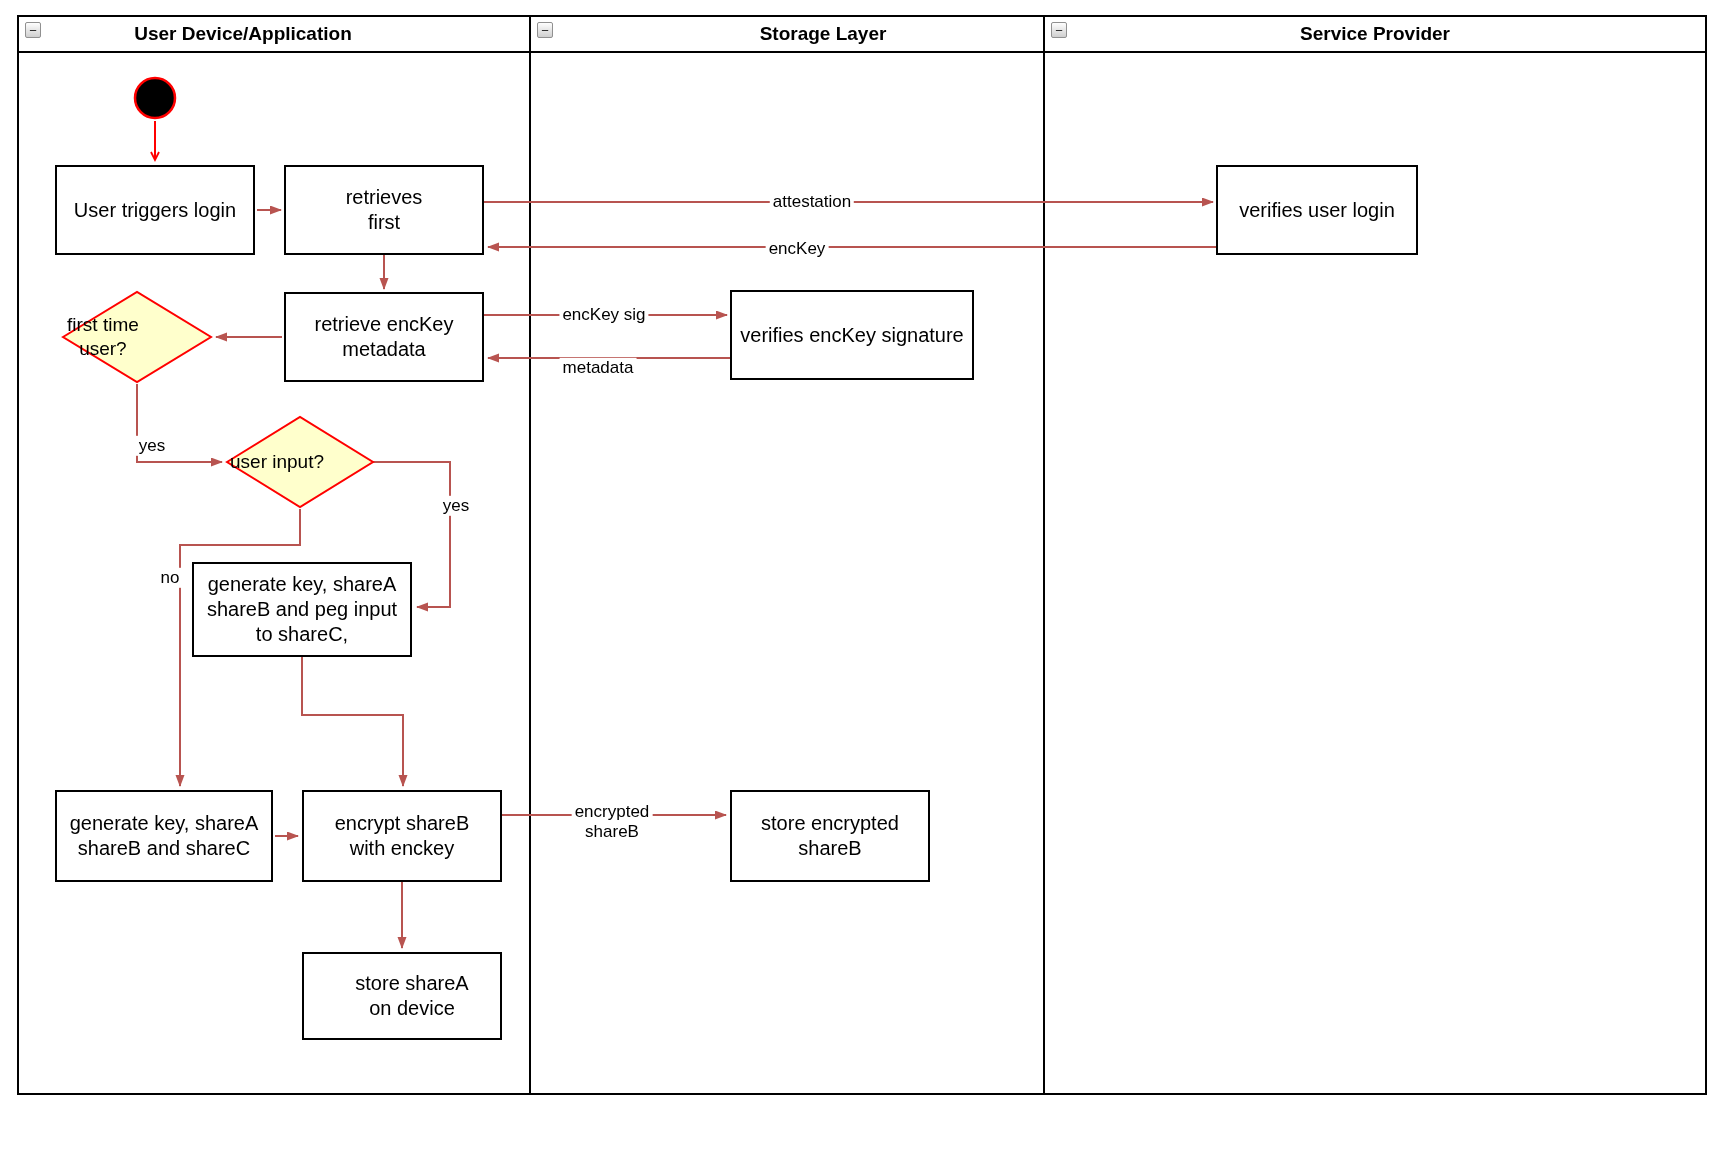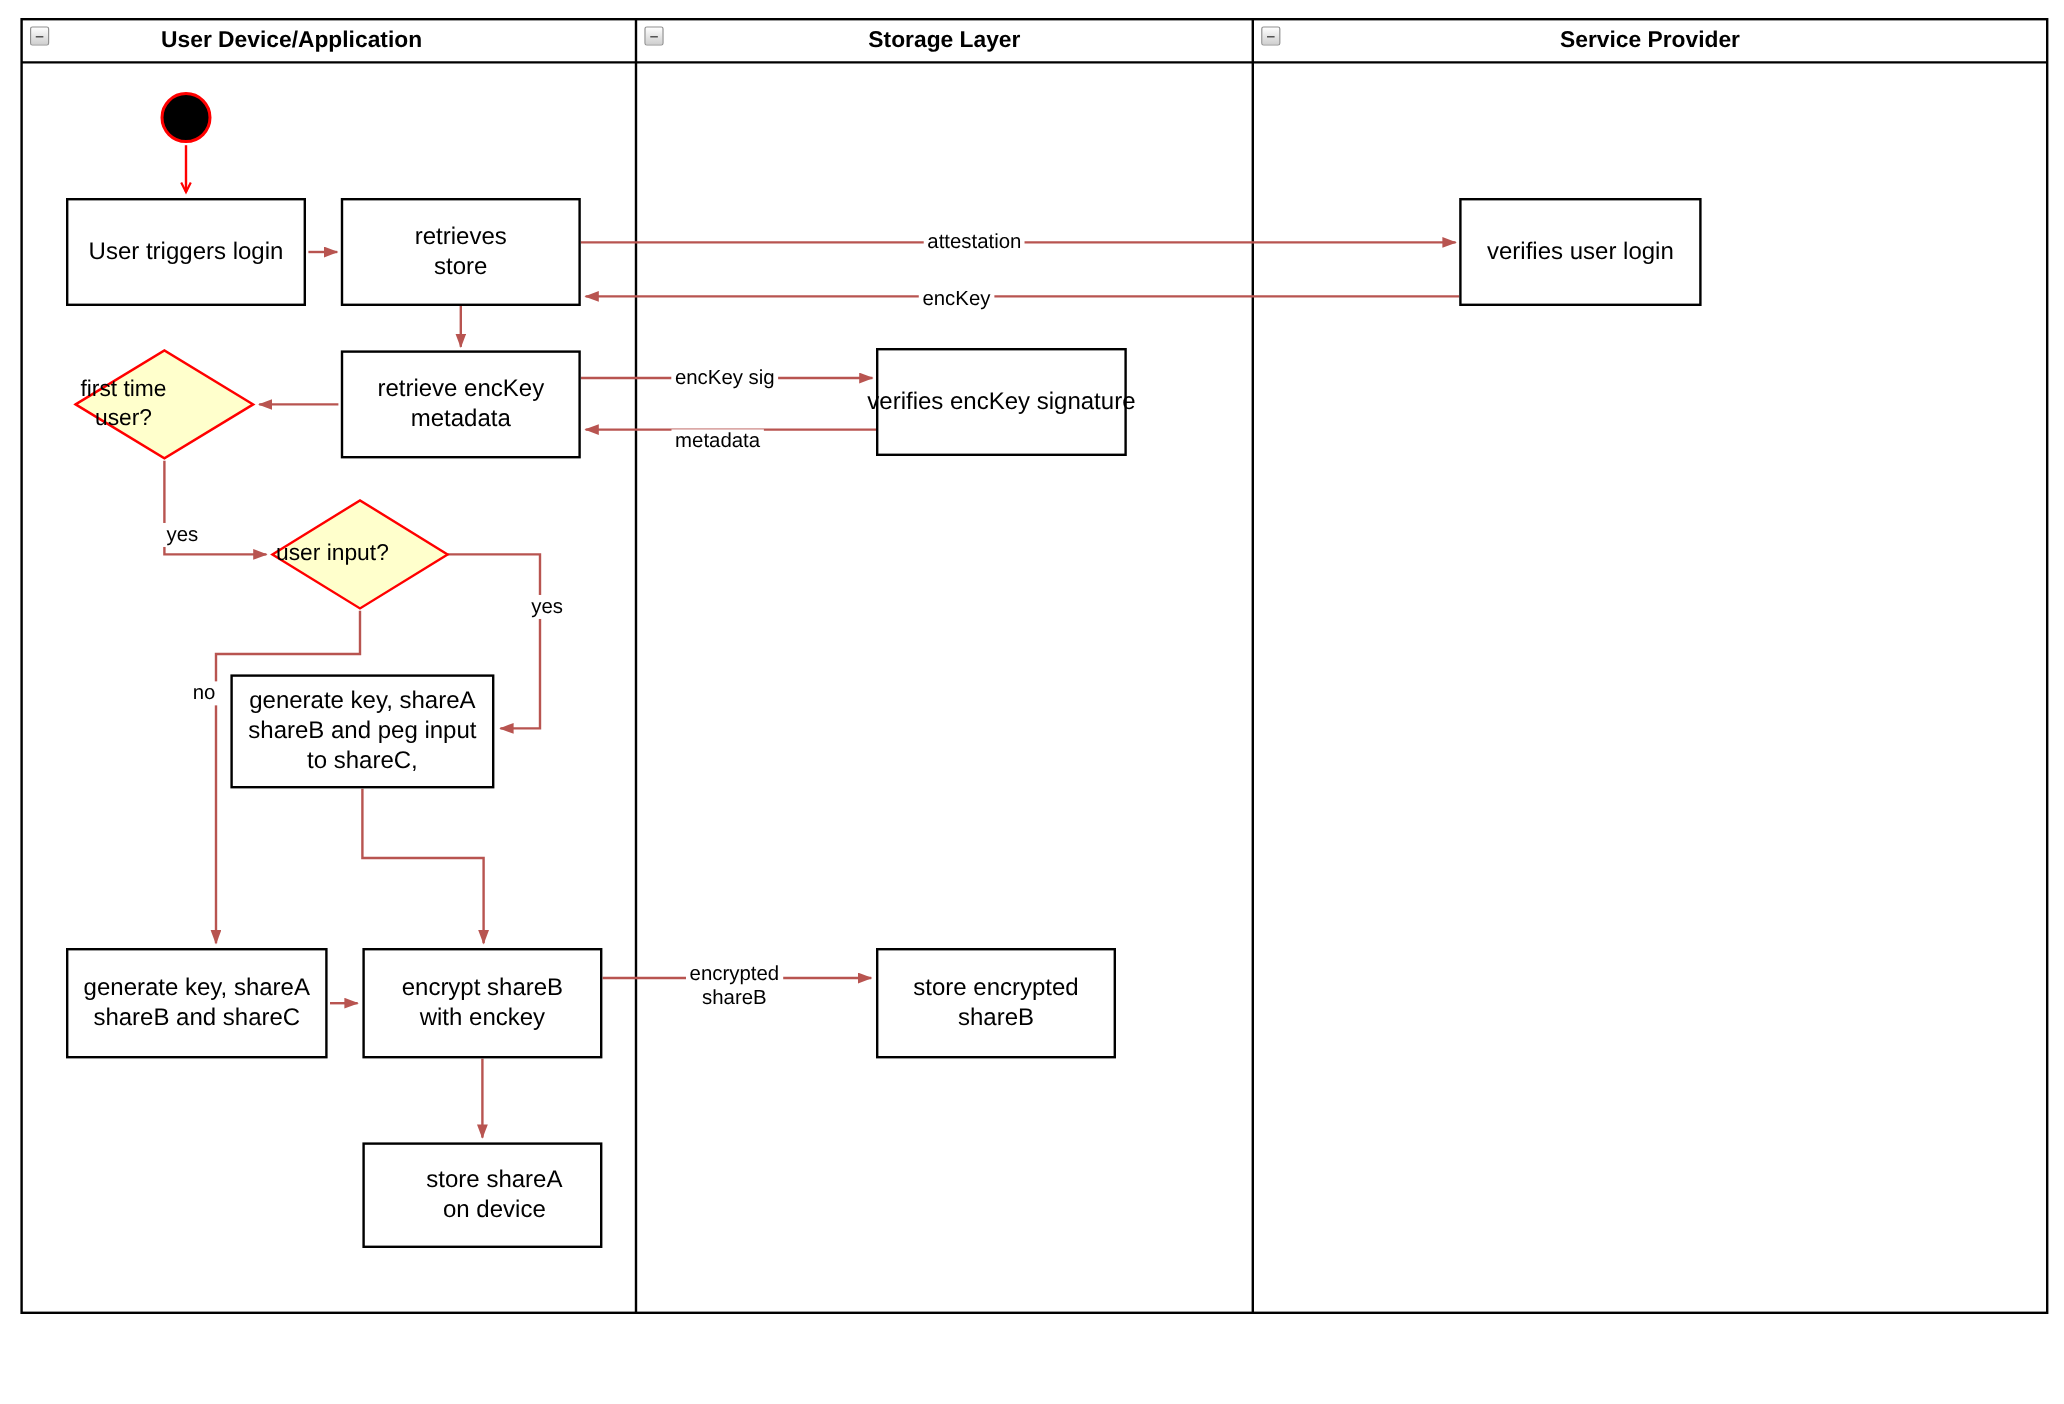--- a/index.html
+++ b/index.html
@@ -64,46 +64,46 @@
 
     <circle cx="155" cy="98" r="20" fill="#000000" stroke="var(--accent,#ff0000)" stroke-width="2.5"></circle>
 
     <polygon points="63,337 137,292 211,337 137,382" fill="var(--diamond-fill,#ffffcc)" stroke="var(--accent,#ff0000)" stroke-width="2"></polygon>
     <polygon points="227,462 300,417 373,462 300,507" fill="var(--diamond-fill,#ffffcc)" stroke="var(--accent,#ff0000)" stroke-width="2"></polygon>
   </svg>
 
   <div class="lane-header" style="left:18px;width:450px;">
     <span class="lane-title">User Device/Application</span>
   </div>
-  <div class="lane-header" style="left:530px;width:514px;">
+  <div class="lane-header" style="left:530px;width:514px;padding-left:36px;">
     <span class="lane-title">Storage Layer</span>
   </div>
   <div class="lane-header" style="left:1044px;width:662px;align-items:center;">
     <span class="lane-title">Service Provider</span>
   </div>
 
   <div class="collapse-btn" style="left:25px;">−</div>
   <div class="collapse-btn" style="left:537px;">−</div>
   <div class="collapse-btn" style="left:1051px;">−</div>
 
   <div class="node" style="left:55px;top:165px;width:200px;height:90px;">
     <span class="nlabel">User triggers login</span>
   </div>
   <div class="node" style="left:284px;top:165px;width:200px;height:90px;">
     <span class="nlabel">retrieves
-store</span>
+first</span>
   </div>
   <div class="node" style="left:1216px;top:165px;width:202px;height:90px;">
     <span class="nlabel">verifies user login</span>
   </div>
   <div class="node" style="left:284px;top:292px;width:200px;height:90px;">
     <span class="nlabel">retrieve encKey
 metadata</span>
   </div>
-  <div class="node nowrap" style="left:730px;top:290px;width:209px;height:90px;">
+  <div class="node nowrap" style="left:730px;top:290px;width:244px;height:90px;">
     <span class="nlabel">verifies encKey signature</span>
   </div>
   <div class="node" style="left:192px;top:562px;width:220px;height:95px;">
     <span class="nlabel">generate key, shareA
 shareB and peg input
 to shareC,</span>
   </div>
   <div class="node" style="left:55px;top:790px;width:218px;height:92px;">
     <span class="nlabel">generate key, shareA
 shareB and shareC</span>

